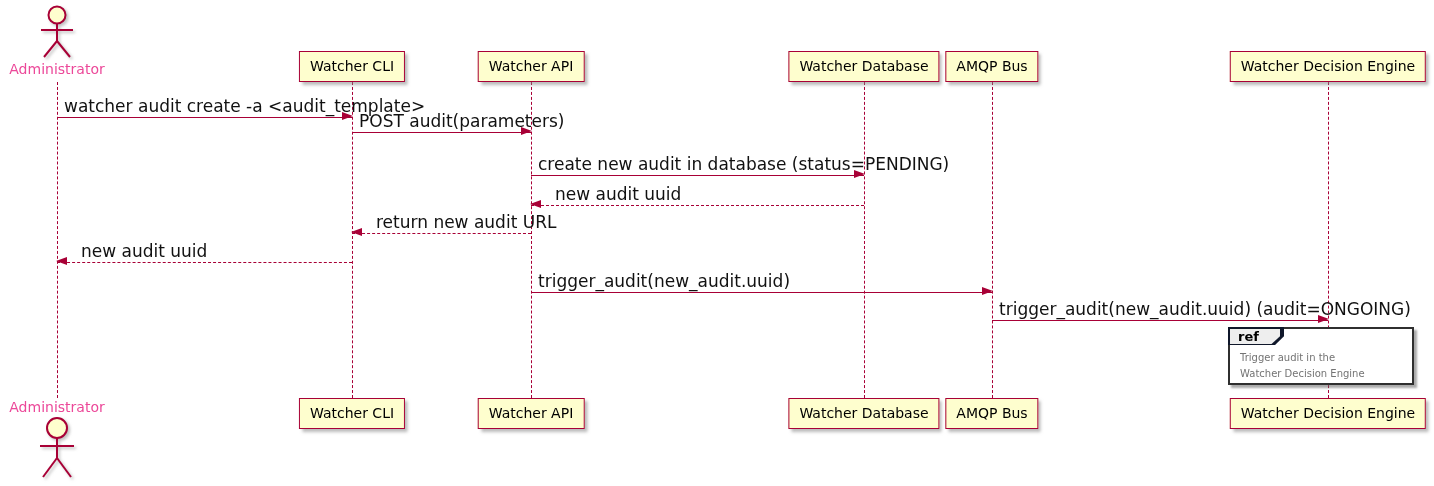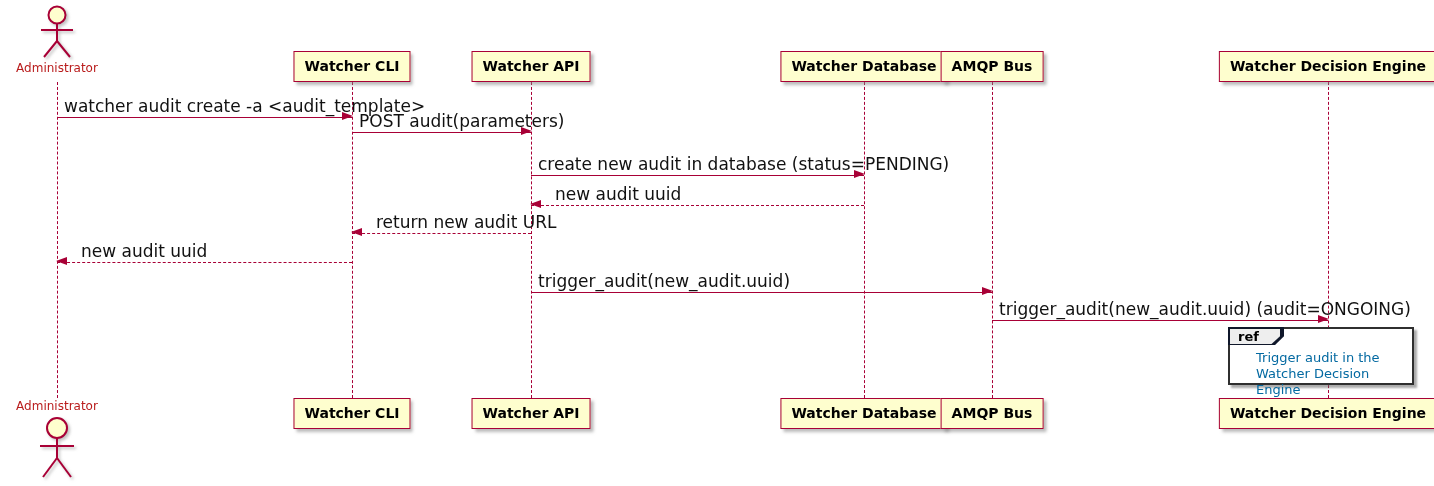--- a/index.html
+++ b/index.html
@@ -7,24 +7,23 @@
   .canvas { position:relative; width:1434px; height:486px; background:#ffffff; overflow:hidden; }
 
   .lifeline { position:absolute; top:82px; height:316px; width:0; border-left:1px dashed #A80036; }
 
   .pbox {
     position:absolute; transform:translateX(-50%);
     background:#FEFECE; border:1.5px solid #A80036;
     height:29px; line-height:29px; padding:0 10px;
     font-size:14px; color:#000; white-space:nowrap;
     box-shadow:3px 3px 3px rgba(130,130,130,0.55);
-    font-weight:bold;
   }
 
-  .actor-label { position:absolute; transform:translateX(-50%); font-size:12px; color:#b91c1c; white-space:nowrap; }
+  .actor-label { position:absolute; transform:translateX(-50%); font-size:14px; color:#ec4899; white-space:nowrap; }
   .actor-fig { position:absolute; filter:drop-shadow(2.5px 2.5px 1.5px rgba(130,130,130,0.5)); }
 
   .msg { position:absolute; font-size:17px; color:#111; }
   .msg .lbl { height:17px; line-height:15px; padding:0 4px 1px 7px; white-space:nowrap; }
   .msg.ret .lbl { padding-left:24px; }
   .msg .line { height:0; border-top:1px solid #A80036; }
   .msg.ret .line { border-top-style:dashed; }
   .ah { position:absolute; width:0; height:0; top:13px; }
   .ah.right { right:-1px; border-top:4.5px solid transparent; border-bottom:4.5px solid transparent; border-left:11px solid #A80036; }
   .ah.left  { left:-1px;  border-top:4.5px solid transparent; border-bottom:4.5px solid transparent; border-right:11px solid #A80036; }
@@ -36,21 +35,21 @@
   }
   .ref-head-outer {
     position:absolute; top:-2px; left:-2px; width:56px; height:18px; background:#0f172a;
     clip-path:polygon(0 0, 100% 0, 100% 52%, 84% 100%, 0 100%);
   }
   .ref-head-inner {
     position:absolute; top:2px; left:2px; width:50px; height:15px; background:#EEEEEE;
     clip-path:polygon(0 0, 100% 0, 100% 48%, 83% 100%, 0 100%);
     font-weight:bold; font-size:13px; line-height:15px; padding-left:8px; box-sizing:border-box; color:#000;
   }
-  .ref-body { padding:21px 0 0 26px; font-size:13px; line-height:16px; color:#0369a1; }
+  .ref-body { padding:21px 0 0 10px; font-size:10px; line-height:16px; color:#737373; }
 
   .stick { stroke:#A80036; stroke-width:2; fill:none; }
   .stick-head { fill:#FEFECE; stroke:#A80036; stroke-width:2; }
 </style>
 </head>
 <body>
 
 <div class="canvas">
 
   <div class="lifeline" style="left:57px"></div>

